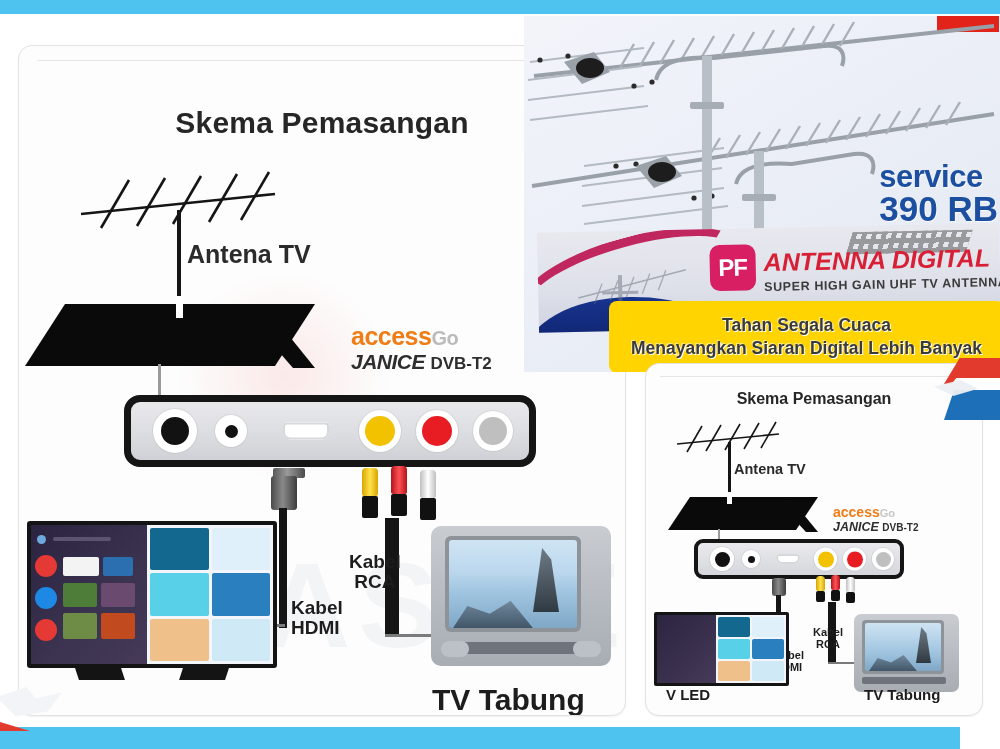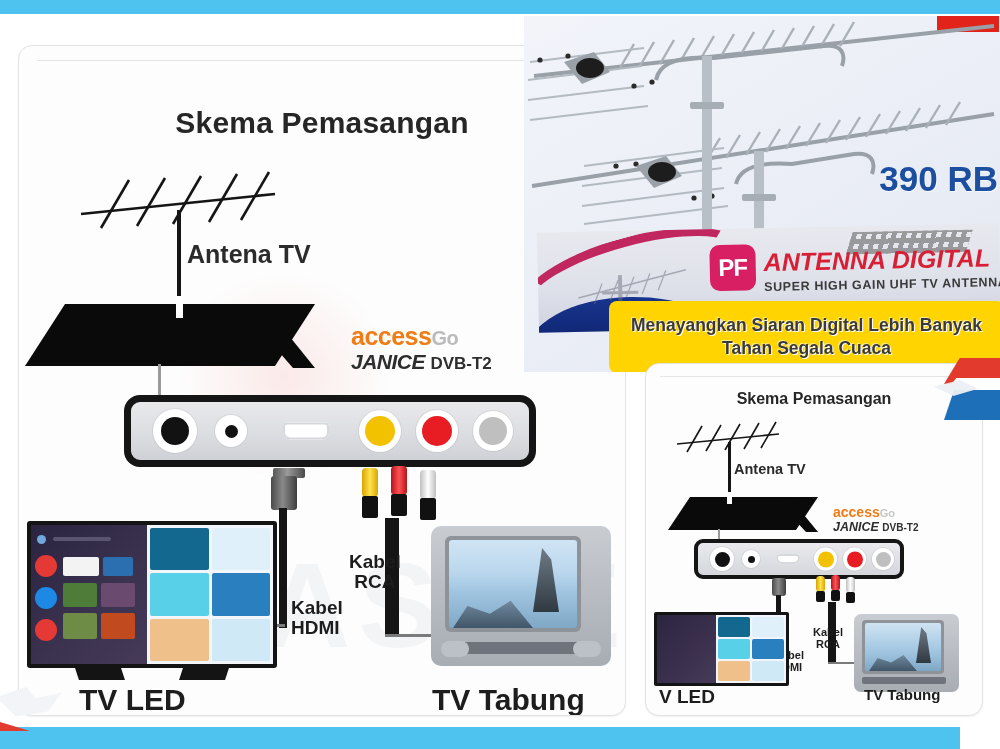--- a/index.html
+++ b/index.html
@@ -341,21 +341,21 @@
   .s-brand .b1 .go { color:#c6c6c6; font-size:11px; }
   .s-brand .b2 { font-size: 12.5px; font-weight:bold; font-style:italic; color:#2e2e2e; line-height:1; margin-top:2px;}
   .s-brand .b2 .dvb { font-style:normal; font-size:10px; }
   .s-stb {
     position:absolute; left: 48px; top: 175px; width: 210px; height: 40px;
     background: linear-gradient(180deg,#eaeaee,#d5d7dc);
     border: 4px solid #151515; border-radius: 9px;
   }
   .s-label-hdmi { position:absolute; left:128px; top:286px; font-size:11px; font-weight:bold; color:#1d1d1d; line-height:1.05;}
   .s-label-rca  { position:absolute; left:167px; top:263px; font-size:11px; font-weight:bold; color:#1d1d1d; line-height:1.05; text-align:center;}
-  .s-tvled-label{ position:absolute; left:13px; top:322px; font-size:19px; font-weight:bold; color:#1d1d1d;}
+  .s-tvled-label{ position:absolute; left:20px; top:322px; font-size:15px; font-weight:bold; color:#1d1d1d;}
   .s-tvtab-label{ position:absolute; left:218px; top:322px; font-size:15px; font-weight:bold; color:#1d1d1d;}
   .s-tvled {
     position:absolute; left: 8px; top: 248px; width: 135px; height: 74px;
     background:#141414; border-radius:2px; padding:3px;
   }
   .s-tvled .sp {
     width:100%; height:100%; display:flex; overflow:hidden;
   }
   .s-tvled .lp { width:46%; background: linear-gradient(135deg,#2b2440,#463a58); }
   .s-tvled .rp { width:54%; background:#f2f6fa; display:grid;
@@ -489,21 +489,20 @@
           <div class="tile" style="background:#dff0fa;"></div>
           <div class="tile" style="background:#57d0e8;"></div>
           <div class="tile" style="background:#2a7fbf;"></div>
           <div class="tile" style="background:#f0c08a;"></div>
           <div class="tile" style="background:#cfe9f7;"></div>
         </div>
       </div>
     </div>
     <div class="tv-led-foot l"></div>
     <div class="tv-led-foot r"></div>
-    <div class="label-tvled">TV LED</div>
 
     <div class="tv-crt">
       <div class="bezel">
         <div class="crt-screen">
           <div class="crt-rock1"></div>
           <div class="crt-rock2"></div>
         </div>
       </div>
       <div class="ctrl-strip"></div>
       <div class="spk" style="left:10px;"></div>
@@ -580,20 +579,21 @@
       <ellipse cx="138" cy="156" rx="14" ry="10" fill="#1d1d1d"></ellipse>
       <path d="M212,168 C216,150 240,146 268,148 L330,138 C348,136 352,146 348,158" stroke="#9aa0a8" stroke-width="4" fill="none"></path>
 
       <rect x="178" y="40" width="10" height="220" fill="#b9bfc6"></rect>
       <rect x="230" y="135" width="10" height="125" fill="#b9bfc6"></rect>
       <rect x="166" y="86" width="34" height="7" rx="2" fill="#a7adb4"></rect>
       <rect x="218" y="178" width="34" height="7" rx="2" fill="#a7adb4"></rect>
     </svg>
 
     <div class="service-txt">
+      <div>service</div>
       <div class="l2">390 RB</div>
     </div>
 
     <div class="pf-box">
       <div class="pf-swoosh"></div>
       <div class="pf-navy"></div>
       <svg class="pf-mini-ant" viewBox="0 0 120 58">
         <line x1="4" y1="40" x2="112" y2="14" stroke="#6b7280" stroke-width="1.6"></line>
         <g stroke="#6b7280" stroke-width="1.3">
           <line x1="20" y1="46" x2="28" y2="26"></line>
@@ -606,22 +606,22 @@
         <rect x="28" y="34" width="36" height="3" fill="#6b7280"></rect>
       </svg>
       <div class="pf-checker"></div>
       <div class="pf-logo">PF</div>
       <div class="pf-title">ANTENNA DIGITAL</div>
       <div class="pf-sub">SUPER HIGH GAIN UHF TV ANTENNA</div>
     </div>
 
     <div class="caption">
       <div>
+        <div>Tahan Segala Cuaca</div>
         <div>Menayangkan Siaran Digital Lebih Banyak</div>
-        <div>Tahan Segala Cuaca</div>
       </div>
     </div>
   </div>
 
   <div class="card card-small">
     <div class="card-topline" style="top:12px; left:14px; right:14px;"></div>
 
     <div class="s-title">Skema Pemasangan</div>
 
     <svg style="position:absolute; left:28px; top:54px;" width="110" height="42" viewBox="0 0 110 42">

